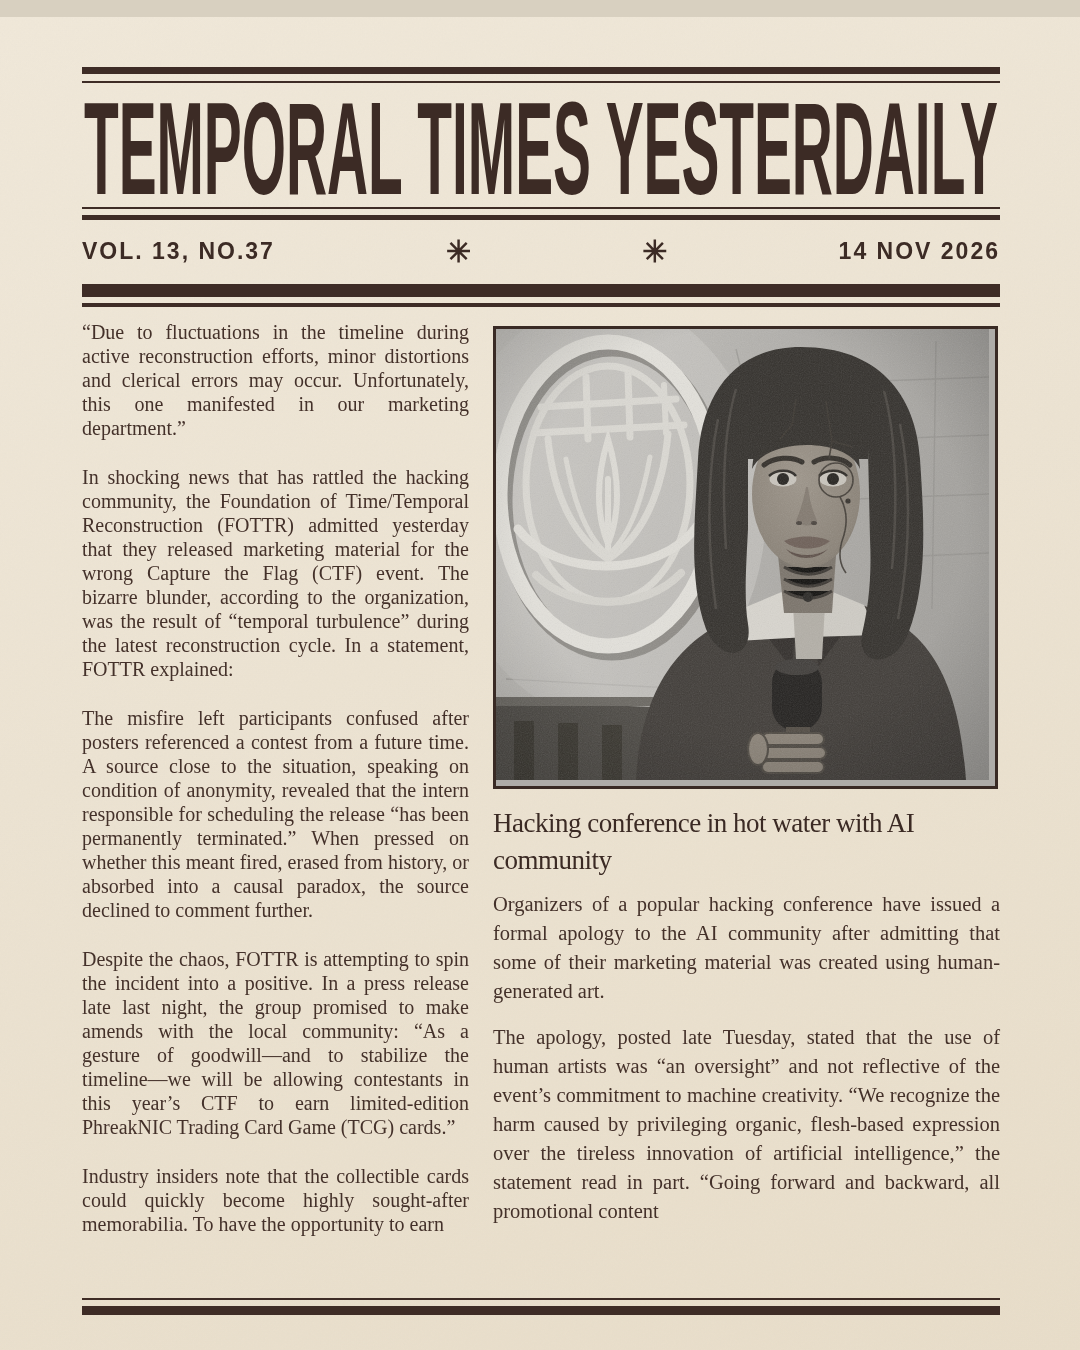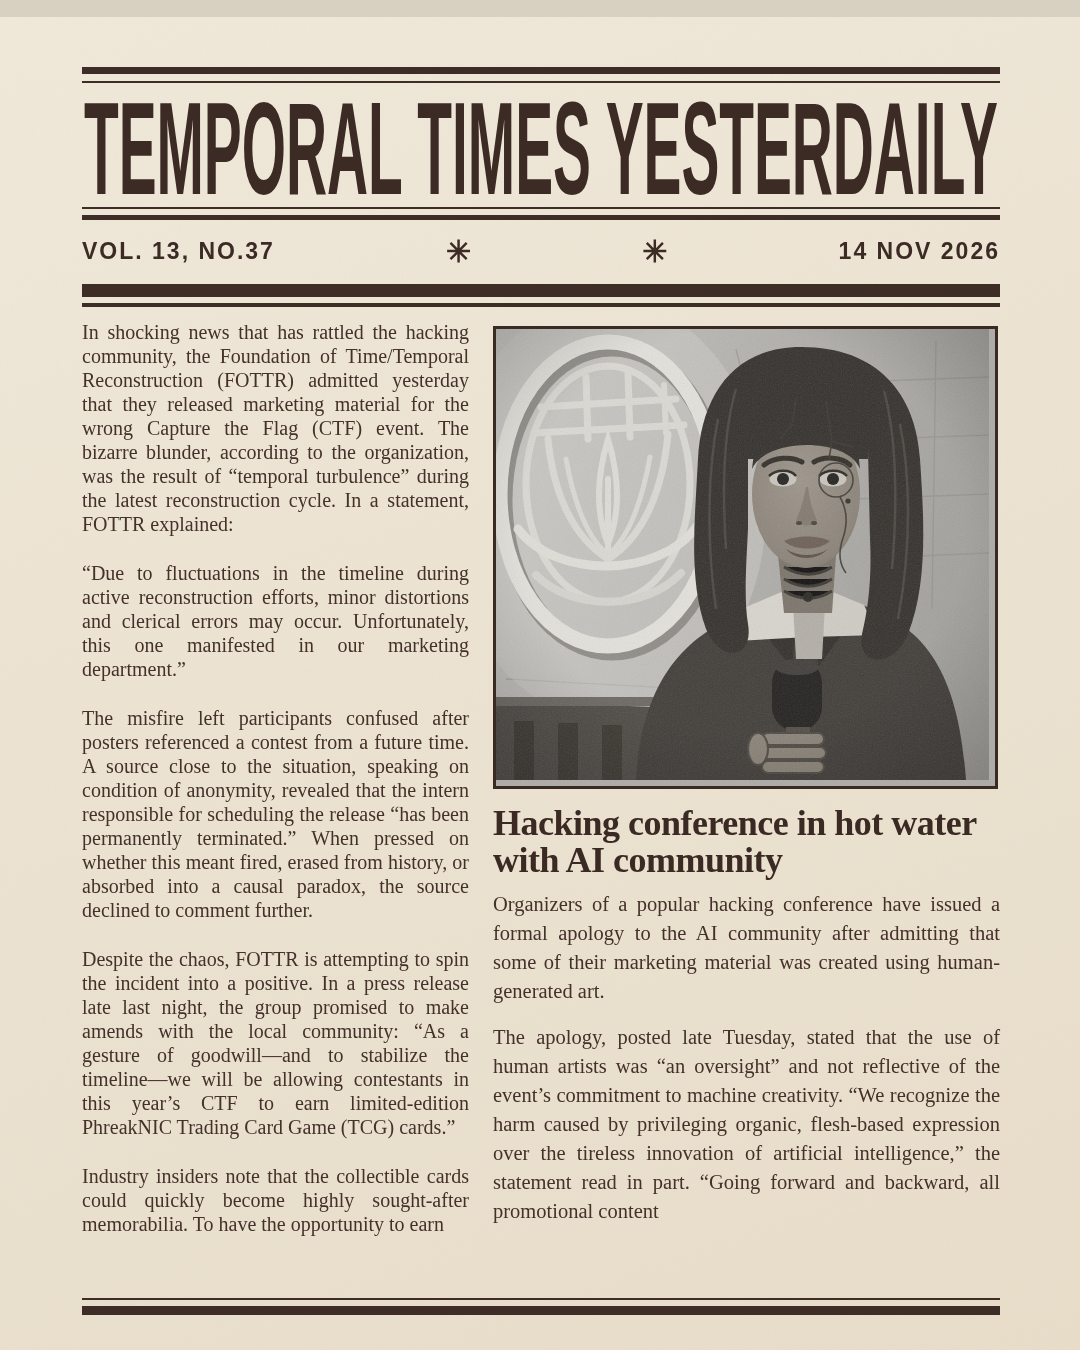--- a/index.html
+++ b/index.html
@@ -44,21 +44,21 @@
   .photo-frame{
     width:499px;height:457px;margin:6px 0 12px;
     border:3px solid #392a24;background:#aeaca8;line-height:0;
   }
   .cont-para{position:relative;}
   .byline{
     position:absolute;right:0;bottom:2px;
     font-weight:bold;font-size:21px;color:#3c2b25;
   }
   h2.sub-head{
-    font-size:36px;line-height:37px;font-weight:bold;
+    font-size:27px;line-height:37px;font-weight:normal;
     color:#3b2a24;margin:16px 0 11px;letter-spacing:-0.5px;
   }
   .bottom-rules{position:absolute;left:82px;width:918px;top:1281px;}
   .bottom-rules .r-thin{margin-bottom:6px;}
   svg text{font-family:"Liberation Sans", sans-serif;}
   svg text.serif{font-family:"Liberation Serif", serif;}
 </style>
 </head>
 <body>
 
@@ -95,22 +95,22 @@
       <span>14 NOV 2026</span>
     </div>
 
     <div class="rule r-4"></div>
     <div class="rule r-8"></div>
     <div class="rule r-4 rule-gap"></div>
 
     <div class="columns">
 
       <div class="col-left">
+        <p>“Due to fluctuations in the timeline during active reconstruction efforts, minor distortions and clerical errors may occur. Unfortunately, this one manifested in our marketing department.”</p>
         <p>In shocking news that has rattled the hacking community, the Foundation of Time/Temporal Reconstruction (FOTTR) admitted yesterday that they released marketing material for the wrong Capture the Flag (CTF) event. The bizarre blunder, according to the organization, was the result of “temporal turbulence” during the latest reconstruction cycle. In a statement, FOTTR explained:</p>
-        <p>“Due to fluctuations in the timeline during active reconstruction efforts, minor distortions and clerical errors may occur. Unfortunately, this one manifested in our marketing department.”</p>
         <p>The misfire left participants confused after posters referenced a contest from a future time. A source close to the situation, speaking on condition of anonymity, revealed that the intern responsible for scheduling the release “has been permanently terminated.” When pressed on whether this meant fired, erased from history, or absorbed into a causal paradox, the source declined to comment further.</p>
         <p>Despite the chaos, FOTTR is attempting to spin the incident into a positive. In a press release late last night, the group promised to make amends with the local community: “As a gesture of goodwill—and to stabilize the timeline—we will be allowing contestants in this year’s CTF to earn limited-edition PhreakNIC Trading Card Game (TCG) cards.”</p>
         <p>Industry insiders note that the collectible cards could quickly become highly sought-after memorabilia. To have the opportunity to earn</p>
       </div>
 
       <div class="col-right">
 
         <div class="photo-frame">
           <svg width="493" height="451" viewBox="0 0 493 451">
             <defs>

